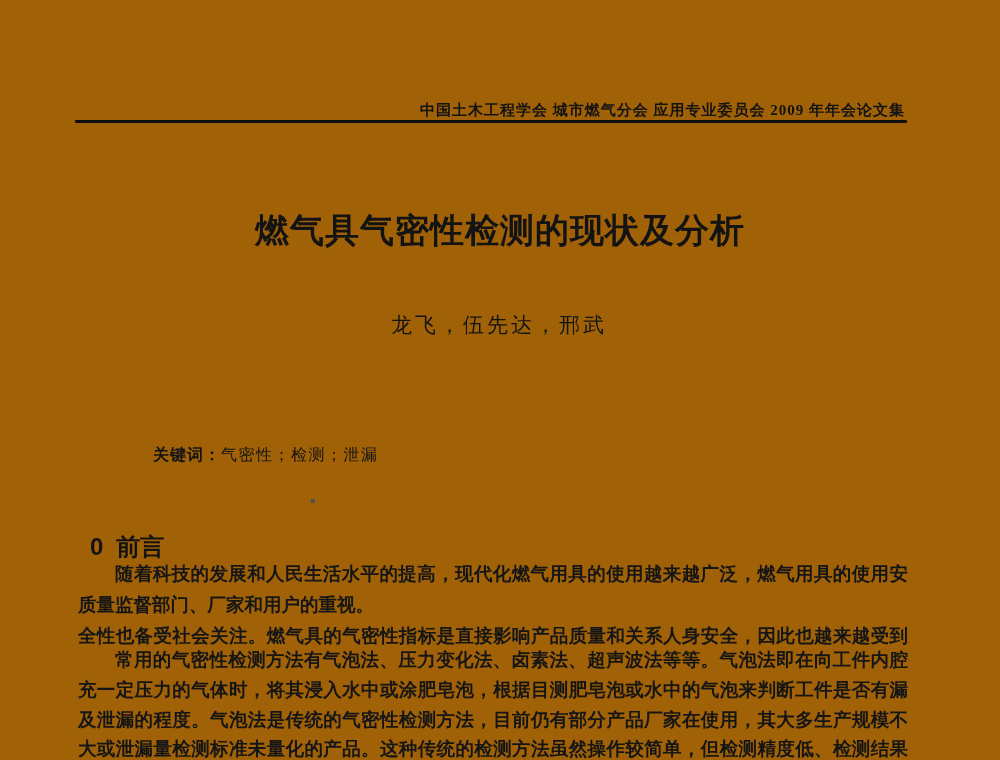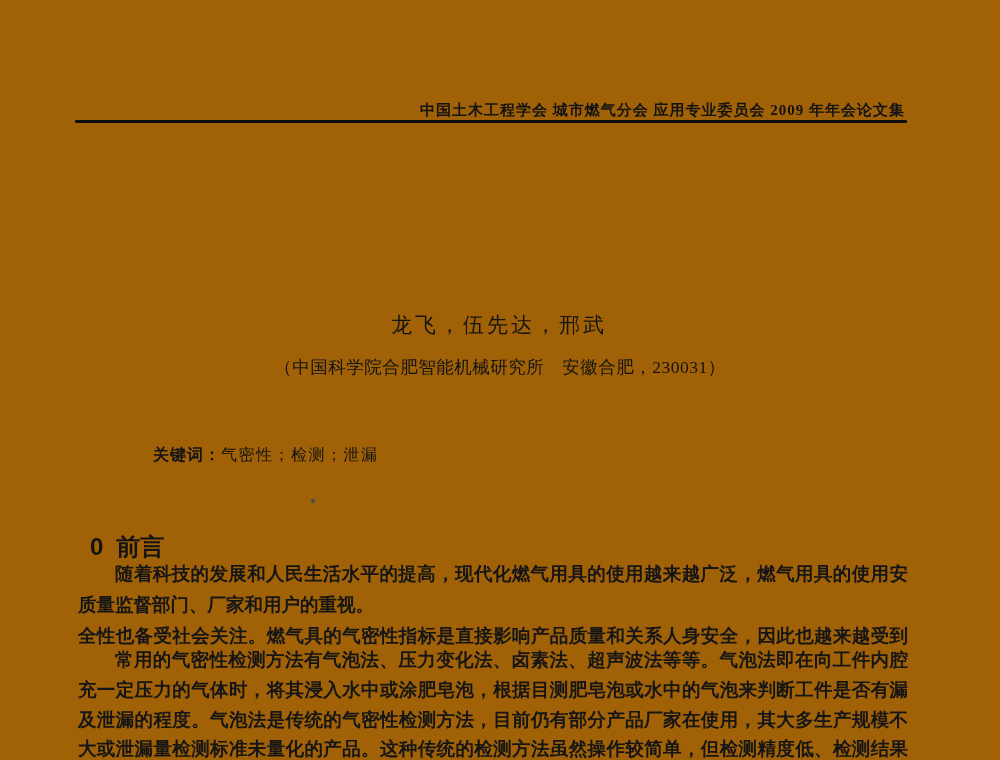--- a/index.html
+++ b/index.html
@@ -74,22 +74,22 @@
   }
 </style>
 </head>
 <body>
 
 <div class="page">
 
   <div class="header-text">中国土木工程学会 城市燃气分会 应用专业委员会 2009 年年会论文集</div>
   <div class="header-rule"></div>
 
+  <div class="title">燃气具气密性检测的现状及分析</div>
   <div class="authors">龙飞，伍先达，邢武</div>
-  <div class="affiliation">（中国科学院合肥智能机械研究所　安徽合肥，230031）</div>
 
   <div class="keywords-row">
     <span class="meta-label">关键词：</span><span class="meta-text">气密性；检测；泄漏</span>
   </div>
 
   <div class="artifact-dot"></div>
 
   <div class="section-heading">
     <span class="sec-num">0</span><span>前言</span>
   </div>

